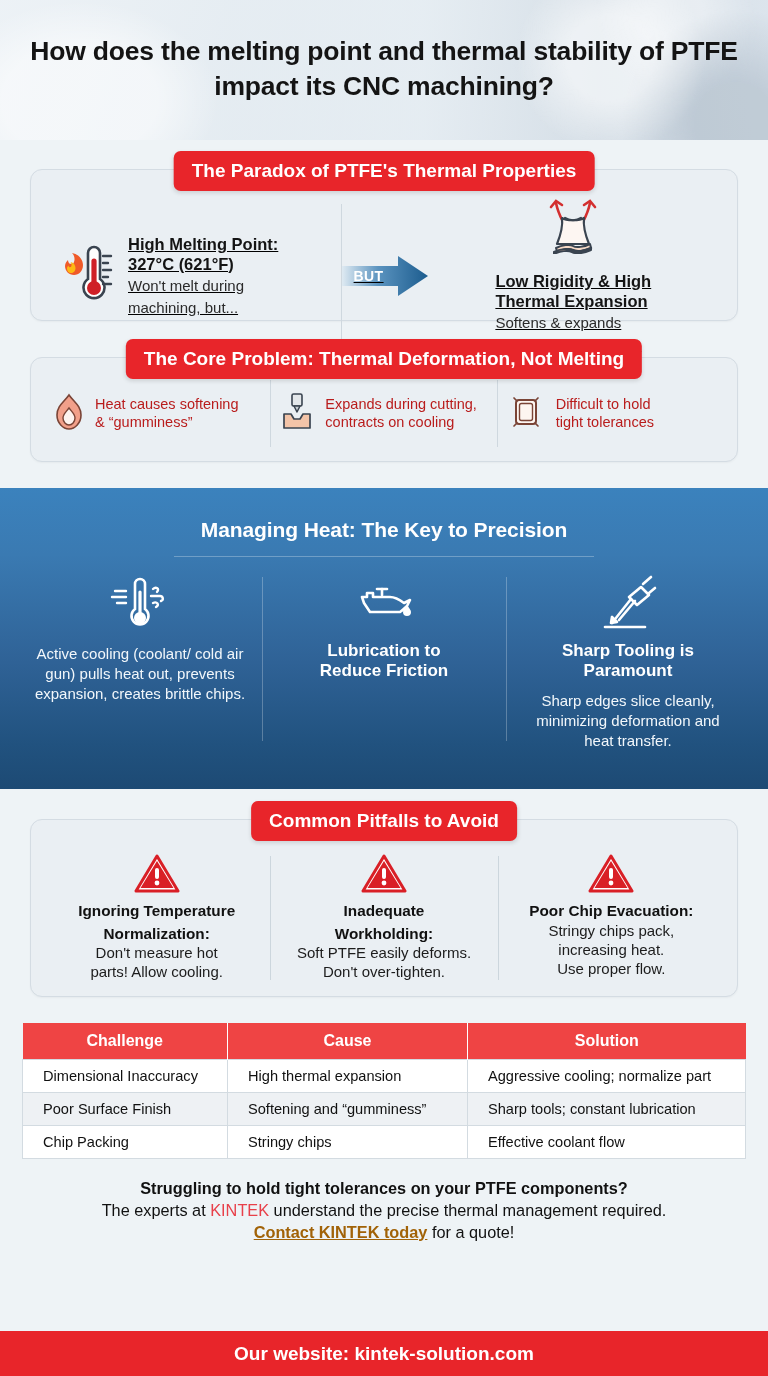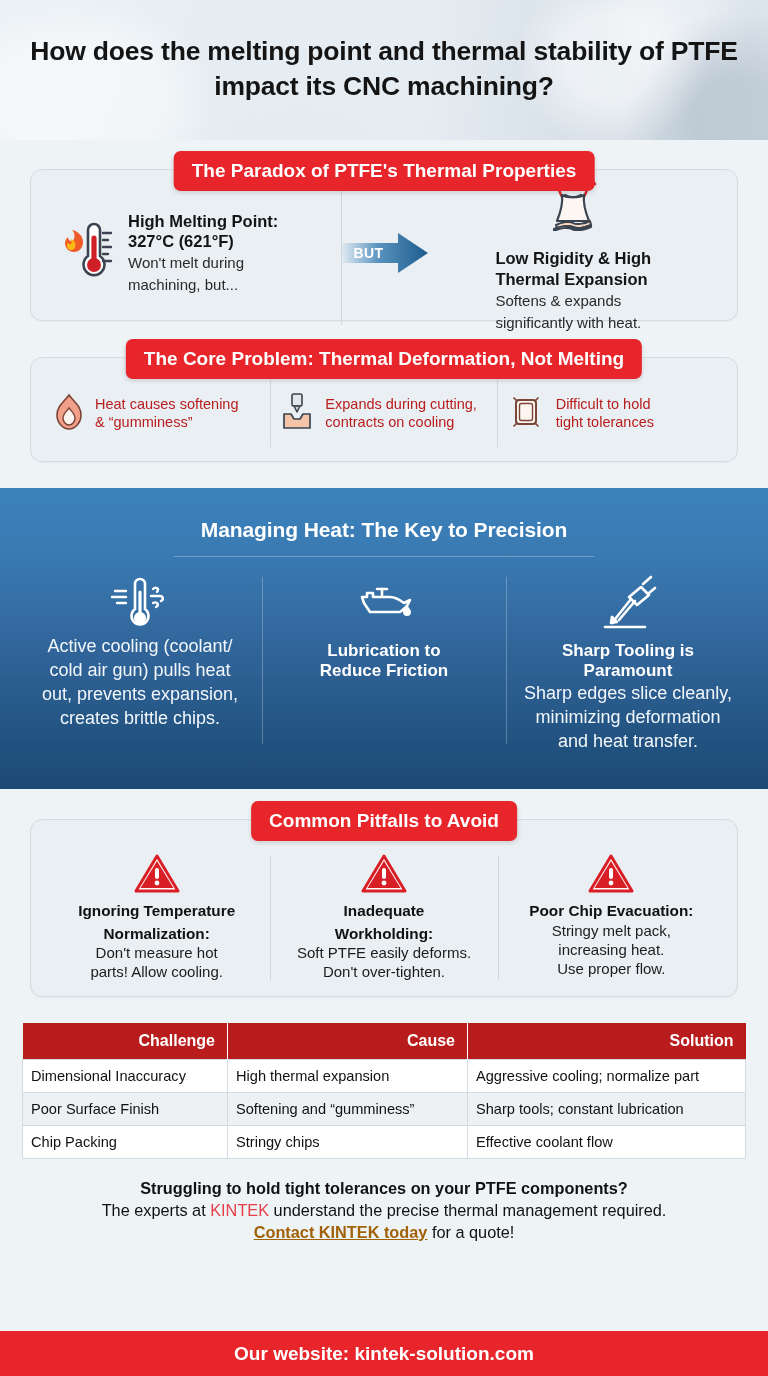--- a/index.html
+++ b/index.html
@@ -75,21 +75,21 @@
     font-size: 19px;
     font-weight: 700;
     line-height: 1;
     padding: 10px 18px 11px;
     border-radius: 7px;
     white-space: nowrap;
     box-shadow: 0 2px 4px rgba(0,0,0,0.13);
   }
 
   
-  .paradox { margin-top: 29px; height: 152px; display:flex; align-items:center; }
+  .paradox { margin-top: 29px; height: 152px; display:flex; align-items:flex-start;text-decoration:underline; }
   .paradox-inner { display:flex; align-items:center; width:100%; padding: 26px 18px 10px; }
   .pcol { display:flex; align-items:center; gap:13px; }
   .pcol.left  { width: 300px; padding-left: 8px; }
   .pcol.right { width: 300px; flex-direction: column; }
   .vdiv { width:1px; align-self:stretch; background:#cfd8df; margin: 8px 0; }
   .but-arrow {
     position: relative;
     width: 86px;
     height: 44px;
     flex: 0 0 86px;
@@ -126,50 +126,50 @@
   .blue-title { text-align:center; font-size:21px; font-weight:700; color:#fff; letter-spacing:-0.1px; }
   .blue-rule { width: 420px; height:1px; background: rgba(255,255,255,0.28); margin: 14px auto 0; }
   .blue-cols { display:flex; margin-top: 16px; }
   .bcol { flex:1; text-align:center; padding: 0 14px; position:relative; }
   .bcol + .bcol::before {
     content:""; position:absolute; left:0; top:4px; bottom:10px;
     width:1px; background: rgba(255,255,255,0.26);
   }
   .bicon { height:62px; display:flex; align-items:center; justify-content:center; }
   .bcol h3 { font-size:17px; font-weight:700; line-height:1.2; margin-top:6px; }
-  .bcol p  { font-size:18px; line-height:1.33; color:#f2f7fb; }
+  .bcol p  { font-size:15px; line-height:1.33; margin-top:9px; color:#f2f7fb; }
 
   
   .pitfalls { margin-top: 30px; height: 178px; }
   .pit-inner { display:flex; height:100%; padding: 30px 12px 10px; }
   .pitcol { flex:1; text-align:center; padding: 0 12px; position:relative; }
   .pitcol + .pitcol::before {
     content:""; position:absolute; left:0; top:6px; bottom:6px; width:1px; background:#ccd6dd;
   }
   .warn { height:48px; display:flex; align-items:center; justify-content:center; }
   .pitcol h4 { font-size:15.3px; font-weight:700; color:#111; line-height:1.21; margin-top:4px; }
   .pitcol p  { font-size:15px; color:#1c1c1c; line-height:1.23; margin-top:1px; }
 
   
   .tablewrap { margin: 26px 22px 0; }
   table { width:100%; border-collapse:collapse; table-layout:fixed; }
   thead th {
-    background:#b91c1c;
+    background:#ef4444;
     color:#fff;
     font-size:16px;
     font-weight:700;
-    text-align:right;
+    text-align:center;
     padding: 9px 12px;
     border-right:1px solid #ffffff;
   }
   thead th:last-child { border-right:none; }
   tbody td {
     font-size:14.6px;
     color:#111;
-    padding: 8px 8px;
+    padding: 8px 20px;
     border:1px solid #d3dbe1;
     background:#ffffff;
     white-space:nowrap;
     overflow:hidden;
     text-overflow:ellipsis;
   }
   tbody tr:nth-child(even) td { background:#eef1f4; }
   col.c1 { width: 205px; }
   col.c2 { width: 240px; }
 
@@ -435,21 +435,21 @@
       <div class="pitcol">
         <div class="warn">
           <svg width="46" height="42" viewBox="0 0 46 42">
             <path d="M23 3 L44 38 H2 Z" fill="#ffffff" stroke="#d91f26" stroke-width="3" stroke-linejoin="round"></path>
             <path d="M23 8 L39.5 35 H6.5 Z" fill="#d91f26"></path>
             <rect x="21" y="15" width="4" height="11" rx="2" fill="#ffffff"></rect>
             <circle cx="23" cy="30" r="2.4" fill="#ffffff"></circle>
           </svg>
         </div>
         <h4>Poor Chip Evacuation:</h4>
-        <p>Stringy melt pack,</p>
+        <p>Stringy chips pack,</p>
         <p>increasing heat.</p>
         <p>Use proper flow.</p>
       </div>
 
     </div>
   </div>
 
   <div class="tablewrap">
     <table>
       <colgroup>

